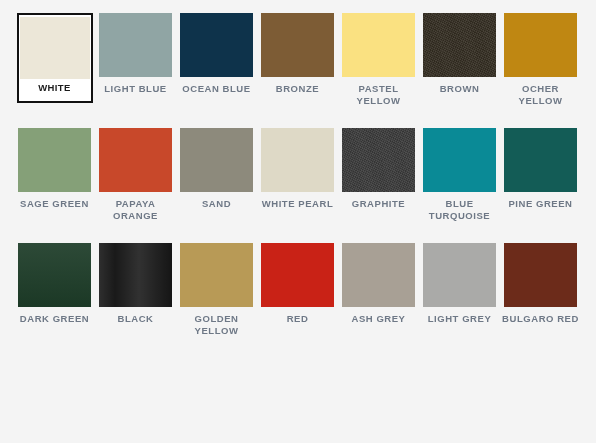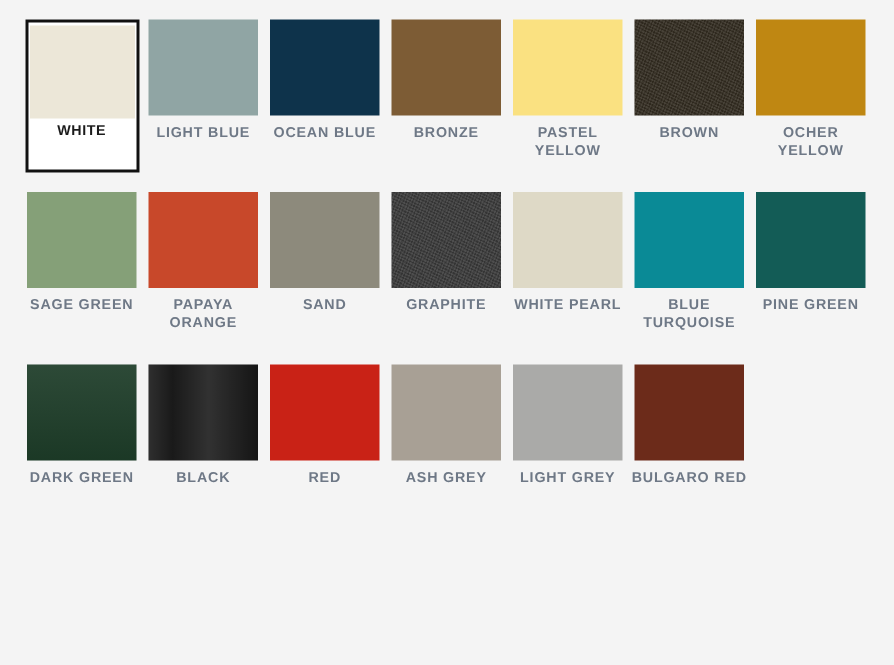--- a/index.html
+++ b/index.html
@@ -65,21 +65,21 @@
     padding: 0;
   }
   .swatch-cell.selected .sel-frame {
     border: 2.5px solid #111111;
     background: #ffffff;
     width: 70px;
     box-sizing: content-box;
     display: flex;
     flex-direction: column;
     align-items: center;
-    padding: 2px 1px 16px 1px;
+    padding: 2px 1px 4px 1px;
   }
   .swatch-cell.selected .swatch-chip {
     width: 70px;
     height: 62px;
   }
   .swatch-cell.selected .swatch-label {
     width: 70px;
     color: #1b1b1b;
     font-weight: bold;
     margin-top: 3px;
@@ -148,42 +148,46 @@
       </div>
       <div class="swatch-cell">
         <span class="swatch-chip" style="background-color: rgb(200, 72, 42);"></span>
         <span class="swatch-label">PAPAYA ORANGE</span>
       </div>
       <div class="swatch-cell">
         <span class="swatch-chip" style="background-color: rgb(141, 138, 124);"></span>
         <span class="swatch-label">SAND</span>
       </div>
       <div class="swatch-cell">
+        <span class="swatch-chip" style="background-color: rgb(222, 217, 198);"></span>
+        <span class="swatch-label">WHITE PEARL</span>
+      </div>
+      <div class="swatch-cell">
         <span class="swatch-chip tex-noise-dark" style="background-color: rgb(58, 58, 58);"></span>
         <span class="swatch-label">GRAPHITE</span>
       </div>
       <div class="swatch-cell">
-        <span class="swatch-chip" style="background-color: rgb(222, 217, 198);"></span>
-        <span class="swatch-label">WHITE PEARL</span>
-      </div>
-      <div class="swatch-cell">
         <span class="swatch-chip" style="background-color: rgb(10, 138, 150);"></span>
         <span class="swatch-label">BLUE TURQUOISE</span>
       </div>
       <div class="swatch-cell">
         <span class="swatch-chip" style="background-color: rgb(19, 92, 86);"></span>
         <span class="swatch-label">PINE GREEN</span>
       </div>
       <div class="swatch-cell">
         <span class="swatch-chip tex-vgrad" style="background-color: rgb(29, 60, 40);"></span>
         <span class="swatch-label">DARK GREEN</span>
       </div>
       <div class="swatch-cell">
         <span class="swatch-chip tex-sheen" style="background-color: rgb(21, 21, 21);"></span>
         <span class="swatch-label">BLACK</span>
+      </div>
+      <div class="swatch-cell">
+        <span class="swatch-chip" style="background-color: rgb(184, 154, 86);"></span>
+        <span class="swatch-label">GOLDEN YELLOW</span>
       </div>
       <div class="swatch-cell">
         <span class="swatch-chip" style="background-color: rgb(201, 34, 22);"></span>
         <span class="swatch-label">RED</span>
       </div>
       <div class="swatch-cell">
         <span class="swatch-chip" style="background-color: rgb(168, 160, 149);"></span>
         <span class="swatch-label">ASH GREY</span>
       </div>
       <div class="swatch-cell">

